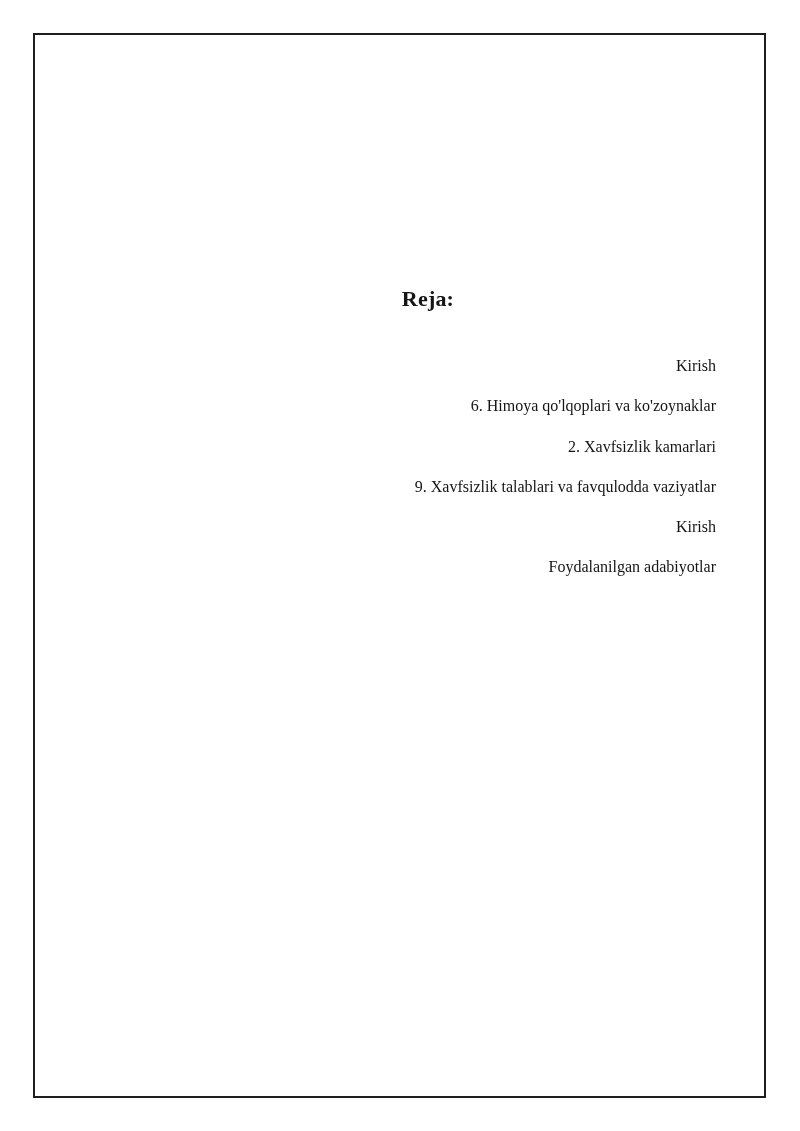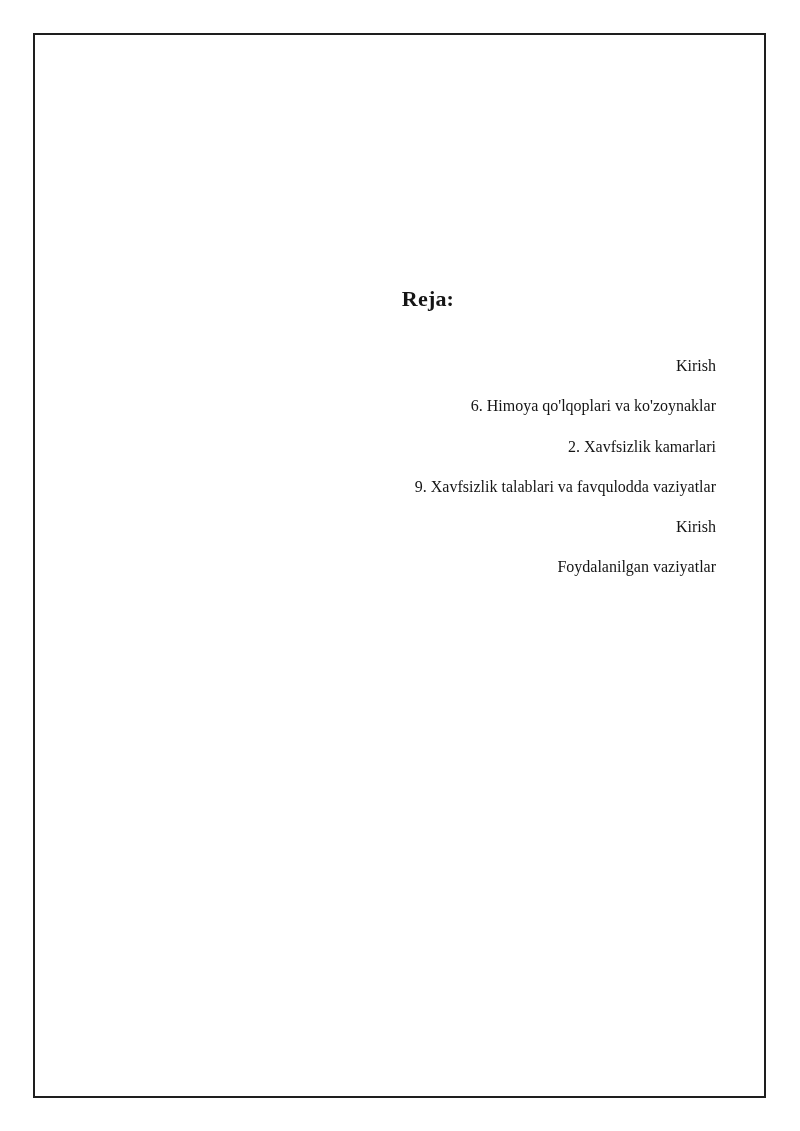--- a/index.html
+++ b/index.html
@@ -64,15 +64,15 @@
       <p>Kirish</p>
 
       <p>6. Himoya qo'lqoplari va ko'zoynaklar</p>
 
       <p>2. Xavfsizlik kamarlari</p>
 
       <p>9. Xavfsizlik talablari va favqulodda vaziyatlar</p>
 
       <p>Kirish</p>
 
-      <p>Foydalanilgan vaziyatlar</p>
+      <p>Foydalanilgan adabiyotlar</p>
     </div>
 </div>
 
 </body></html>

